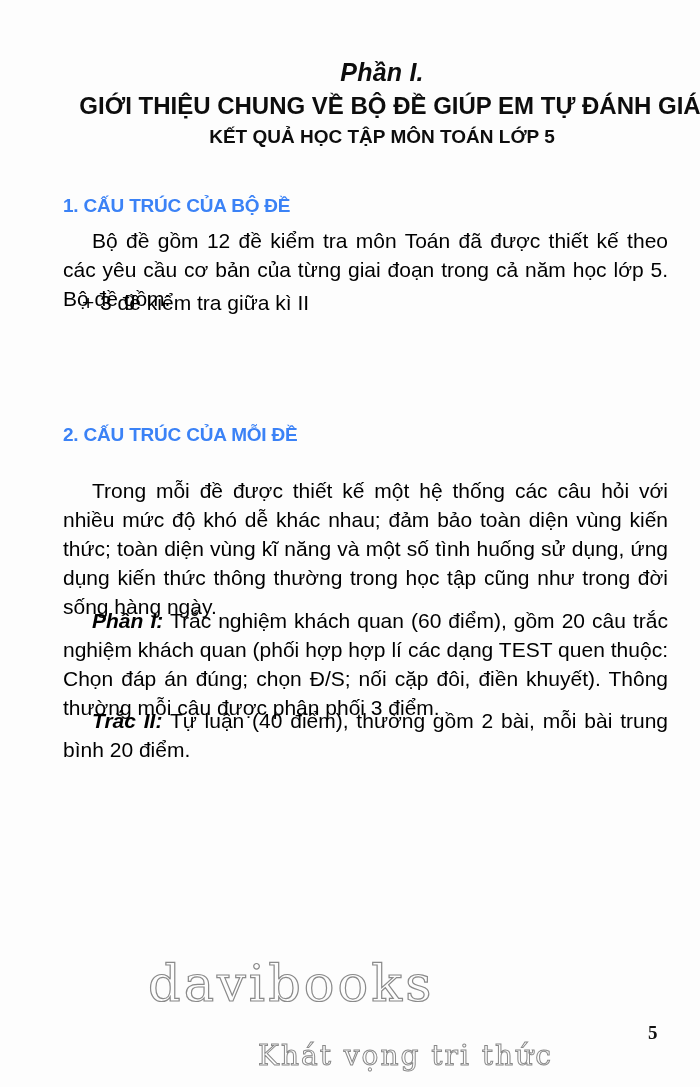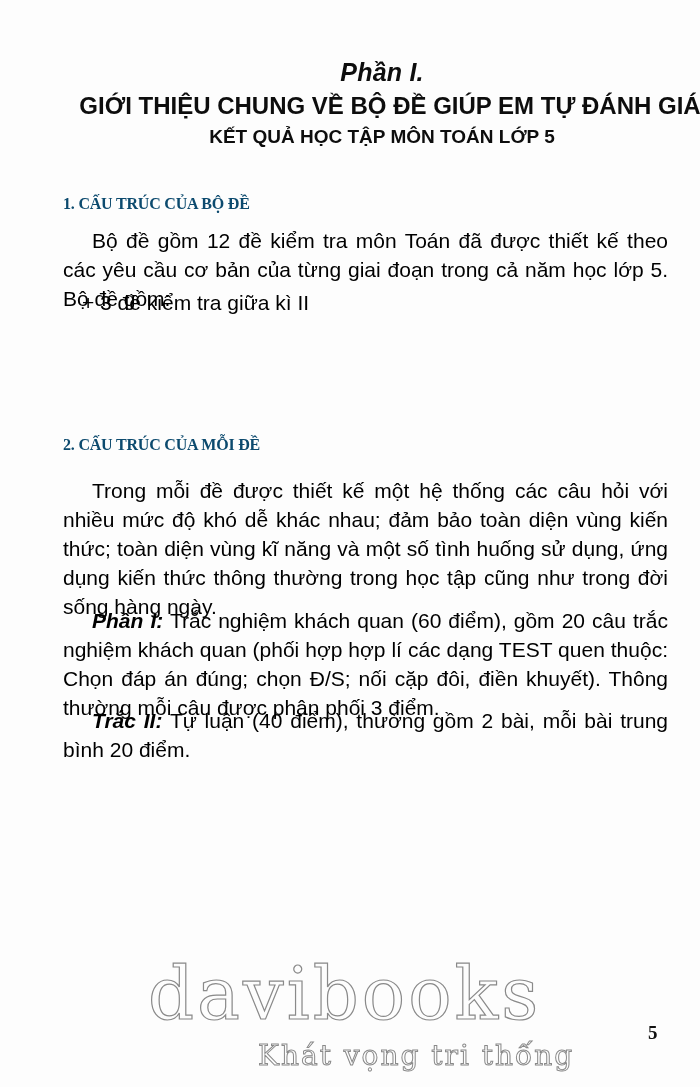--- a/index.html
+++ b/index.html
@@ -49,28 +49,28 @@
 
     .serif {
       font-family: Liberation Sans, sans-serif;
       font-size: 21px;
       line-height: 29px;
       color: #000000;
     }
     .heading {
       position: absolute;
       left: 63px;
-      font-family: Liberation Serif, serif;
+      font-family: Liberation Sans, sans-serif;
       font-weight: bold;
-      font-size: 16px;
+      font-size: 19px;
       letter-spacing: -0.2px;
-      color: #0c4a6e;
+      color: #3b82f6;
     }
     .h1 { top: 195px; }
-    .h2 { top: 436px; }
+    .h2 { top: 424px; }
 
     .para {
       position: absolute;
       left: 63px;
       width: 605px;
       text-align: justify;
     }
     .para .indent { display: inline-block; width: 29px; }
 
     .p1 { top: 226px; }
@@ -83,21 +83,21 @@
     .p4 { top: 606px; }
     .p5 { top: 706px; }
 
     .em { font-weight: bold; font-style: italic; }
 
     .watermark {
       position: absolute;
       left: 148px;
       top: 958px;
       font-family: "DejaVu Serif", serif;
-      font-size: 72px;
+      font-size: 51px;
       letter-spacing: 3px;
       color: transparent;
       -webkit-text-stroke: 1.2px #8a8a8a;
       line-height: 1;
     }
     .tagline {
       position: absolute;
       left: 258px;
       top: 1042px;
       font-family: "DejaVu Serif", serif;
@@ -137,15 +137,15 @@
   <div class="heading h2">2. CẤU TRÚC CỦA MỖI ĐỀ</div>
 
   <div class="para serif p2"><span class="indent"></span><span>Trong mỗi đề được thiết kế một hệ thống các câu hỏi với nhiều mức độ khó dễ khác nhau; đảm bảo toàn diện vùng kiến thức; toàn diện vùng kĩ năng và một số tình huống sử dụng, ứng dụng kiến thức thông thường trong học tập cũng như trong đời sống hàng ngày.</span></div>
 
 
   <div class="para serif p4"><span class="indent"></span><span class="em">Phần I:</span><span> Trắc nghiệm khách quan (60 điểm), gồm 20 câu trắc nghiệm khách quan (phối hợp hợp lí các dạng TEST quen thuộc: Chọn đáp án đúng; chọn Đ/S; nối cặp đôi, điền khuyết). Thông thường mỗi câu được phân phối 3 điểm.</span></div>
 
   <div class="para serif p5"><span class="indent"></span><span class="em">Trắc II:</span><span> Tự luận (40 điểm), thường gồm 2 bài, mỗi bài trung bình 20 điểm.</span></div>
 
   <div class="watermark">davibooks</div>
-  <div class="tagline">Khát vọng tri thống</div>
+  <div class="tagline">Khát vọng tri thức</div>
   <div class="page-number">5</div>
 </div>
 
 </body></html>

